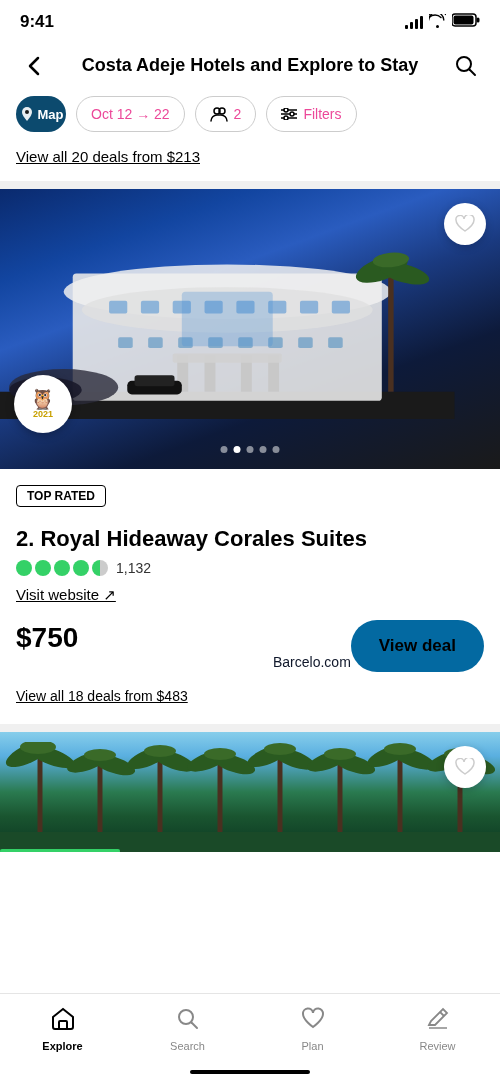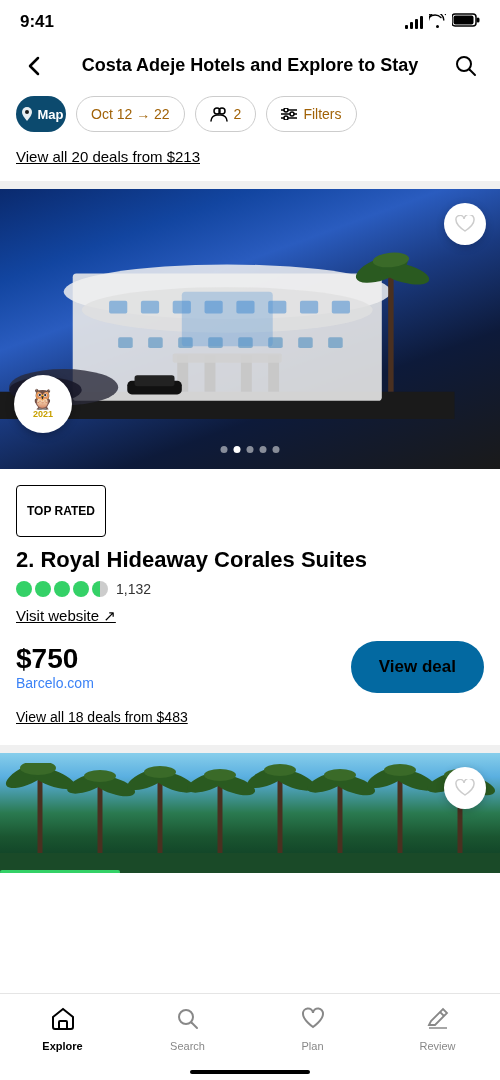--- a/index.html
+++ b/index.html
@@ -90,21 +90,21 @@
       height: 36px;
       border-radius: 20px;
       border: 1.5px solid #ccc;
       background: #fff;
       display: flex;
       align-items: center;
       justify-content: flex-end;
       padding: 0 14px;
       font-size: 14px;
       font-weight: 500;
-      color: #a16207;
+      color: #ec4899;
       cursor: pointer;
       white-space: nowrap;
       flex-shrink: 0;
       gap: 6px;
     }
 
     
     .deals-summary {
       padding: 4px 16px 16px;
       font-size: 15px;
@@ -192,25 +192,25 @@
     }
 
     
     .hotel-info {
       padding: 16px 16px 0;
     }
     .top-rated-badge {
       display: inline-block;
       border: 1.5px solid #000;
       border-radius: 4px;
-      padding: 18px 10px;
+      padding: 3px 10px;
       font-size: 12px;
       font-weight: 700;
       color: #000;
-      margin-bottom: 10px;
+      margin-bottom: 19px;
     }
     .hotel-name {
       font-size: 22px;
       font-weight: 700;
       color: #000;
       margin-bottom: 8px;
       line-height: 1.2;
     }
     .rating-row {
       display: flex;
@@ -256,21 +256,22 @@
       flex: 1;
     }
     .price-amount {
       font-size: 28px;
       font-weight: 700;
       color: #000;
       line-height: 1.1;
     }
     .price-source {
       font-size: 14px;
-      color: #3b82f6;
+      color: #0f172a;
+      text-align: right;
     }
     .view-deal-btn {
       background: #0369a1;
       border-radius: 30px;
       padding: 16px 28px;
       font-size: 17px;
       font-weight: 700;
       color: #000;
       cursor: pointer;
       white-space: nowrap;

